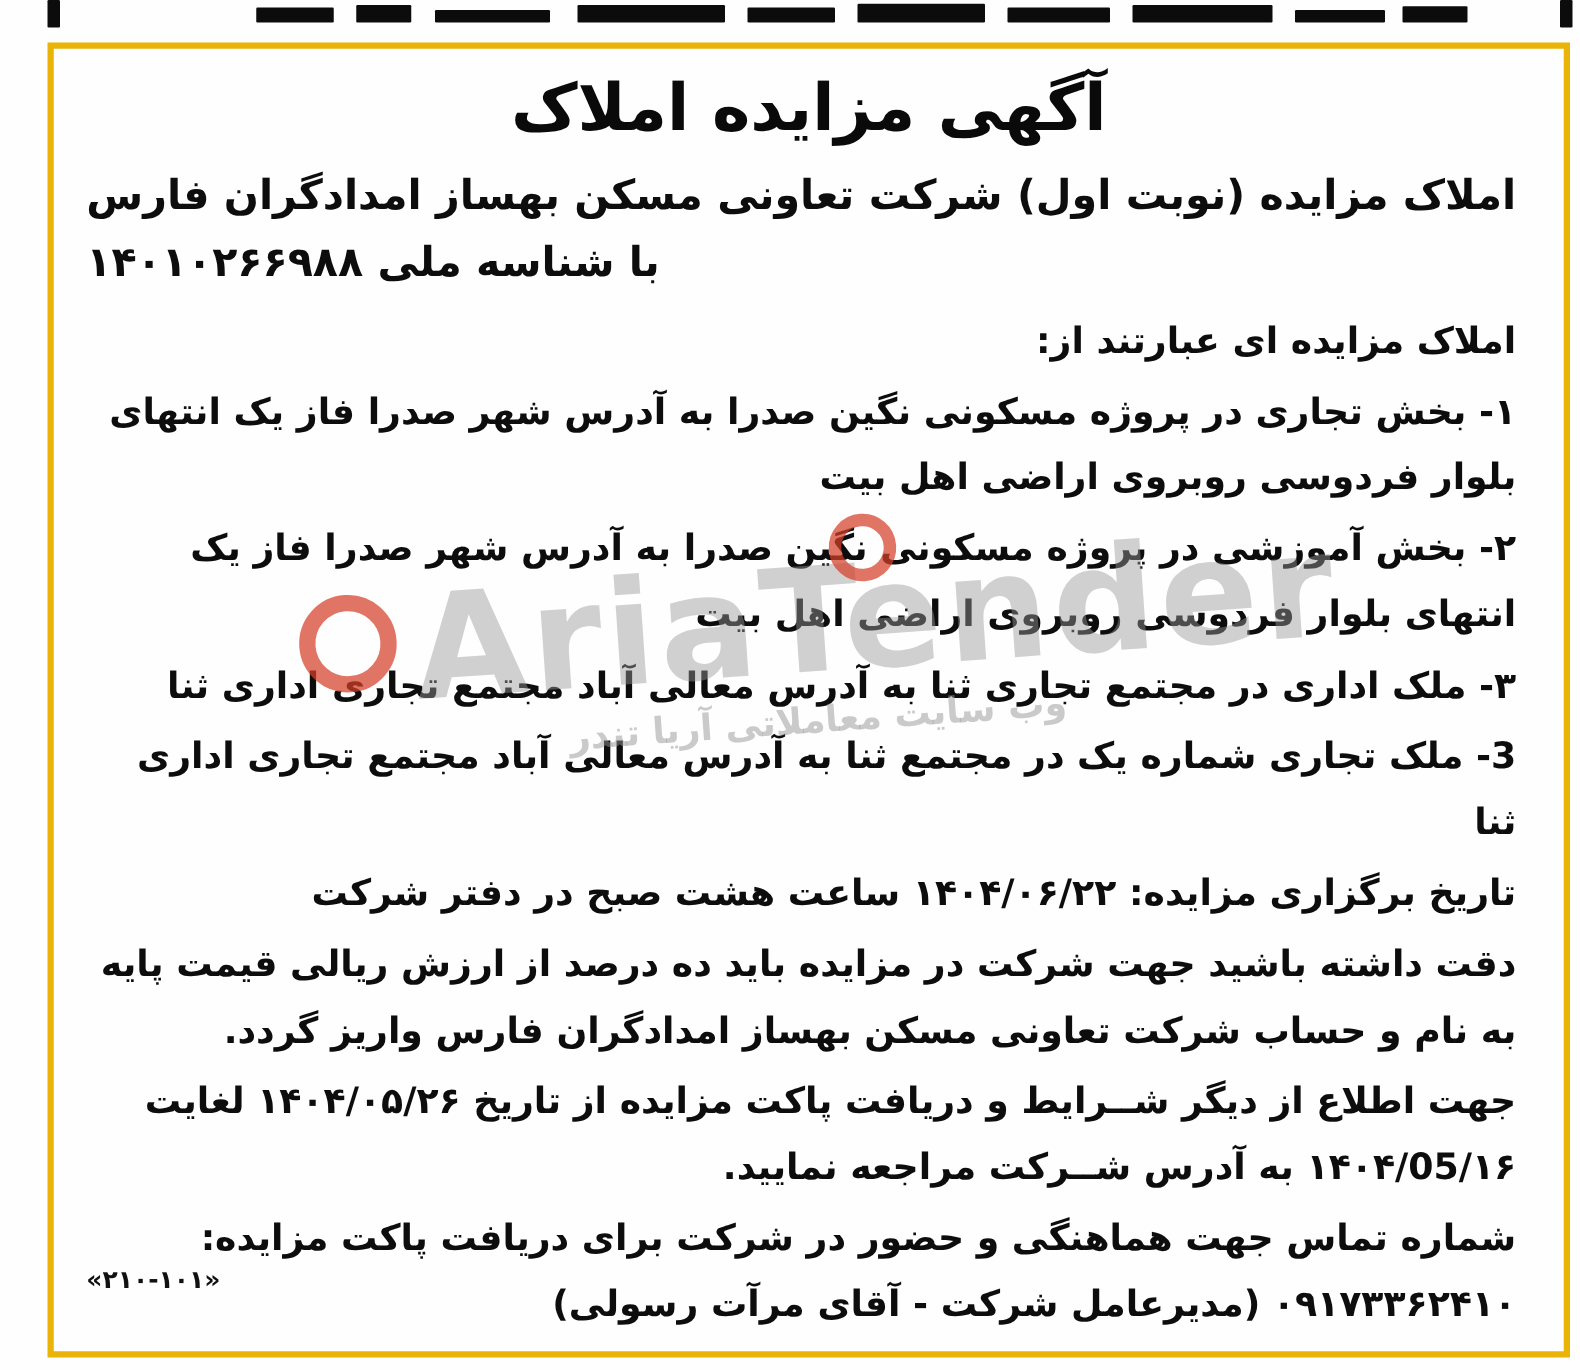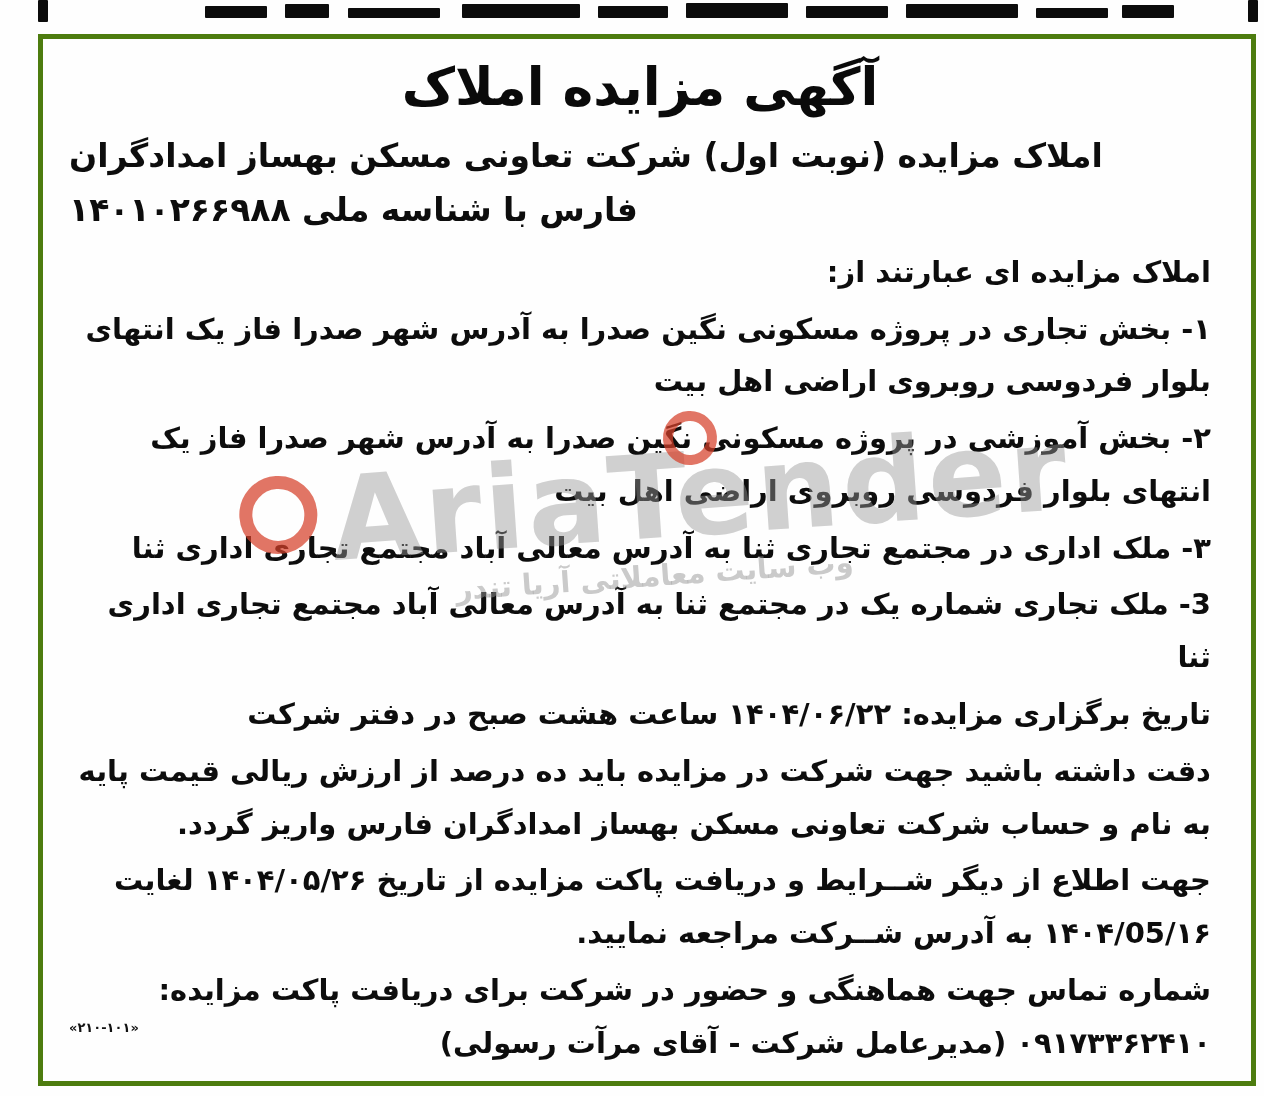--- a/index.html
+++ b/index.html
@@ -29,53 +29,53 @@
   }
 
   
   .notice-box {
     position: absolute;
     box-sizing: border-box;
     left: 38px;
     top: 34px;
     width: 1218px;
     height: 1052px;
-    border: 5px solid #4d7c0f;
+    border: 5px solid #eab308;
     background: transparent;
-    padding: 14px 40px 14px 26px;
+    padding: 14px 26px 14px 26px;
     color: #0d0d0d;
     direction: rtl;
   }
   .title {
     margin: 4px 0 12px 0;
     text-align: center;
     font-size: 52px;
     font-weight: 700;
     letter-spacing: 0px;
     color: #0a0a0a;
   }
   .subtitle {
     margin: 0 0 8px 0;
     text-align: left;
     font-size: 33px;
     font-weight: 700;
     line-height: 1.65;
   }
   .line {
-    margin: 0 0 4px 0;
+    margin: 0 12px 4px 0;
     text-align: right;
     font-size: 29px;
     font-weight: 700;
     line-height: 1.82;
   }
   .code {
     position: absolute;
     left: 26px;
     bottom: 46px;
-    font-size: 13px;
+    font-size: 20px;
     font-weight: 700;
     color: #111;
     direction: rtl;
   }
 
   
   .watermark {
     position: absolute;
     left: 240px;
     top: 430px;

